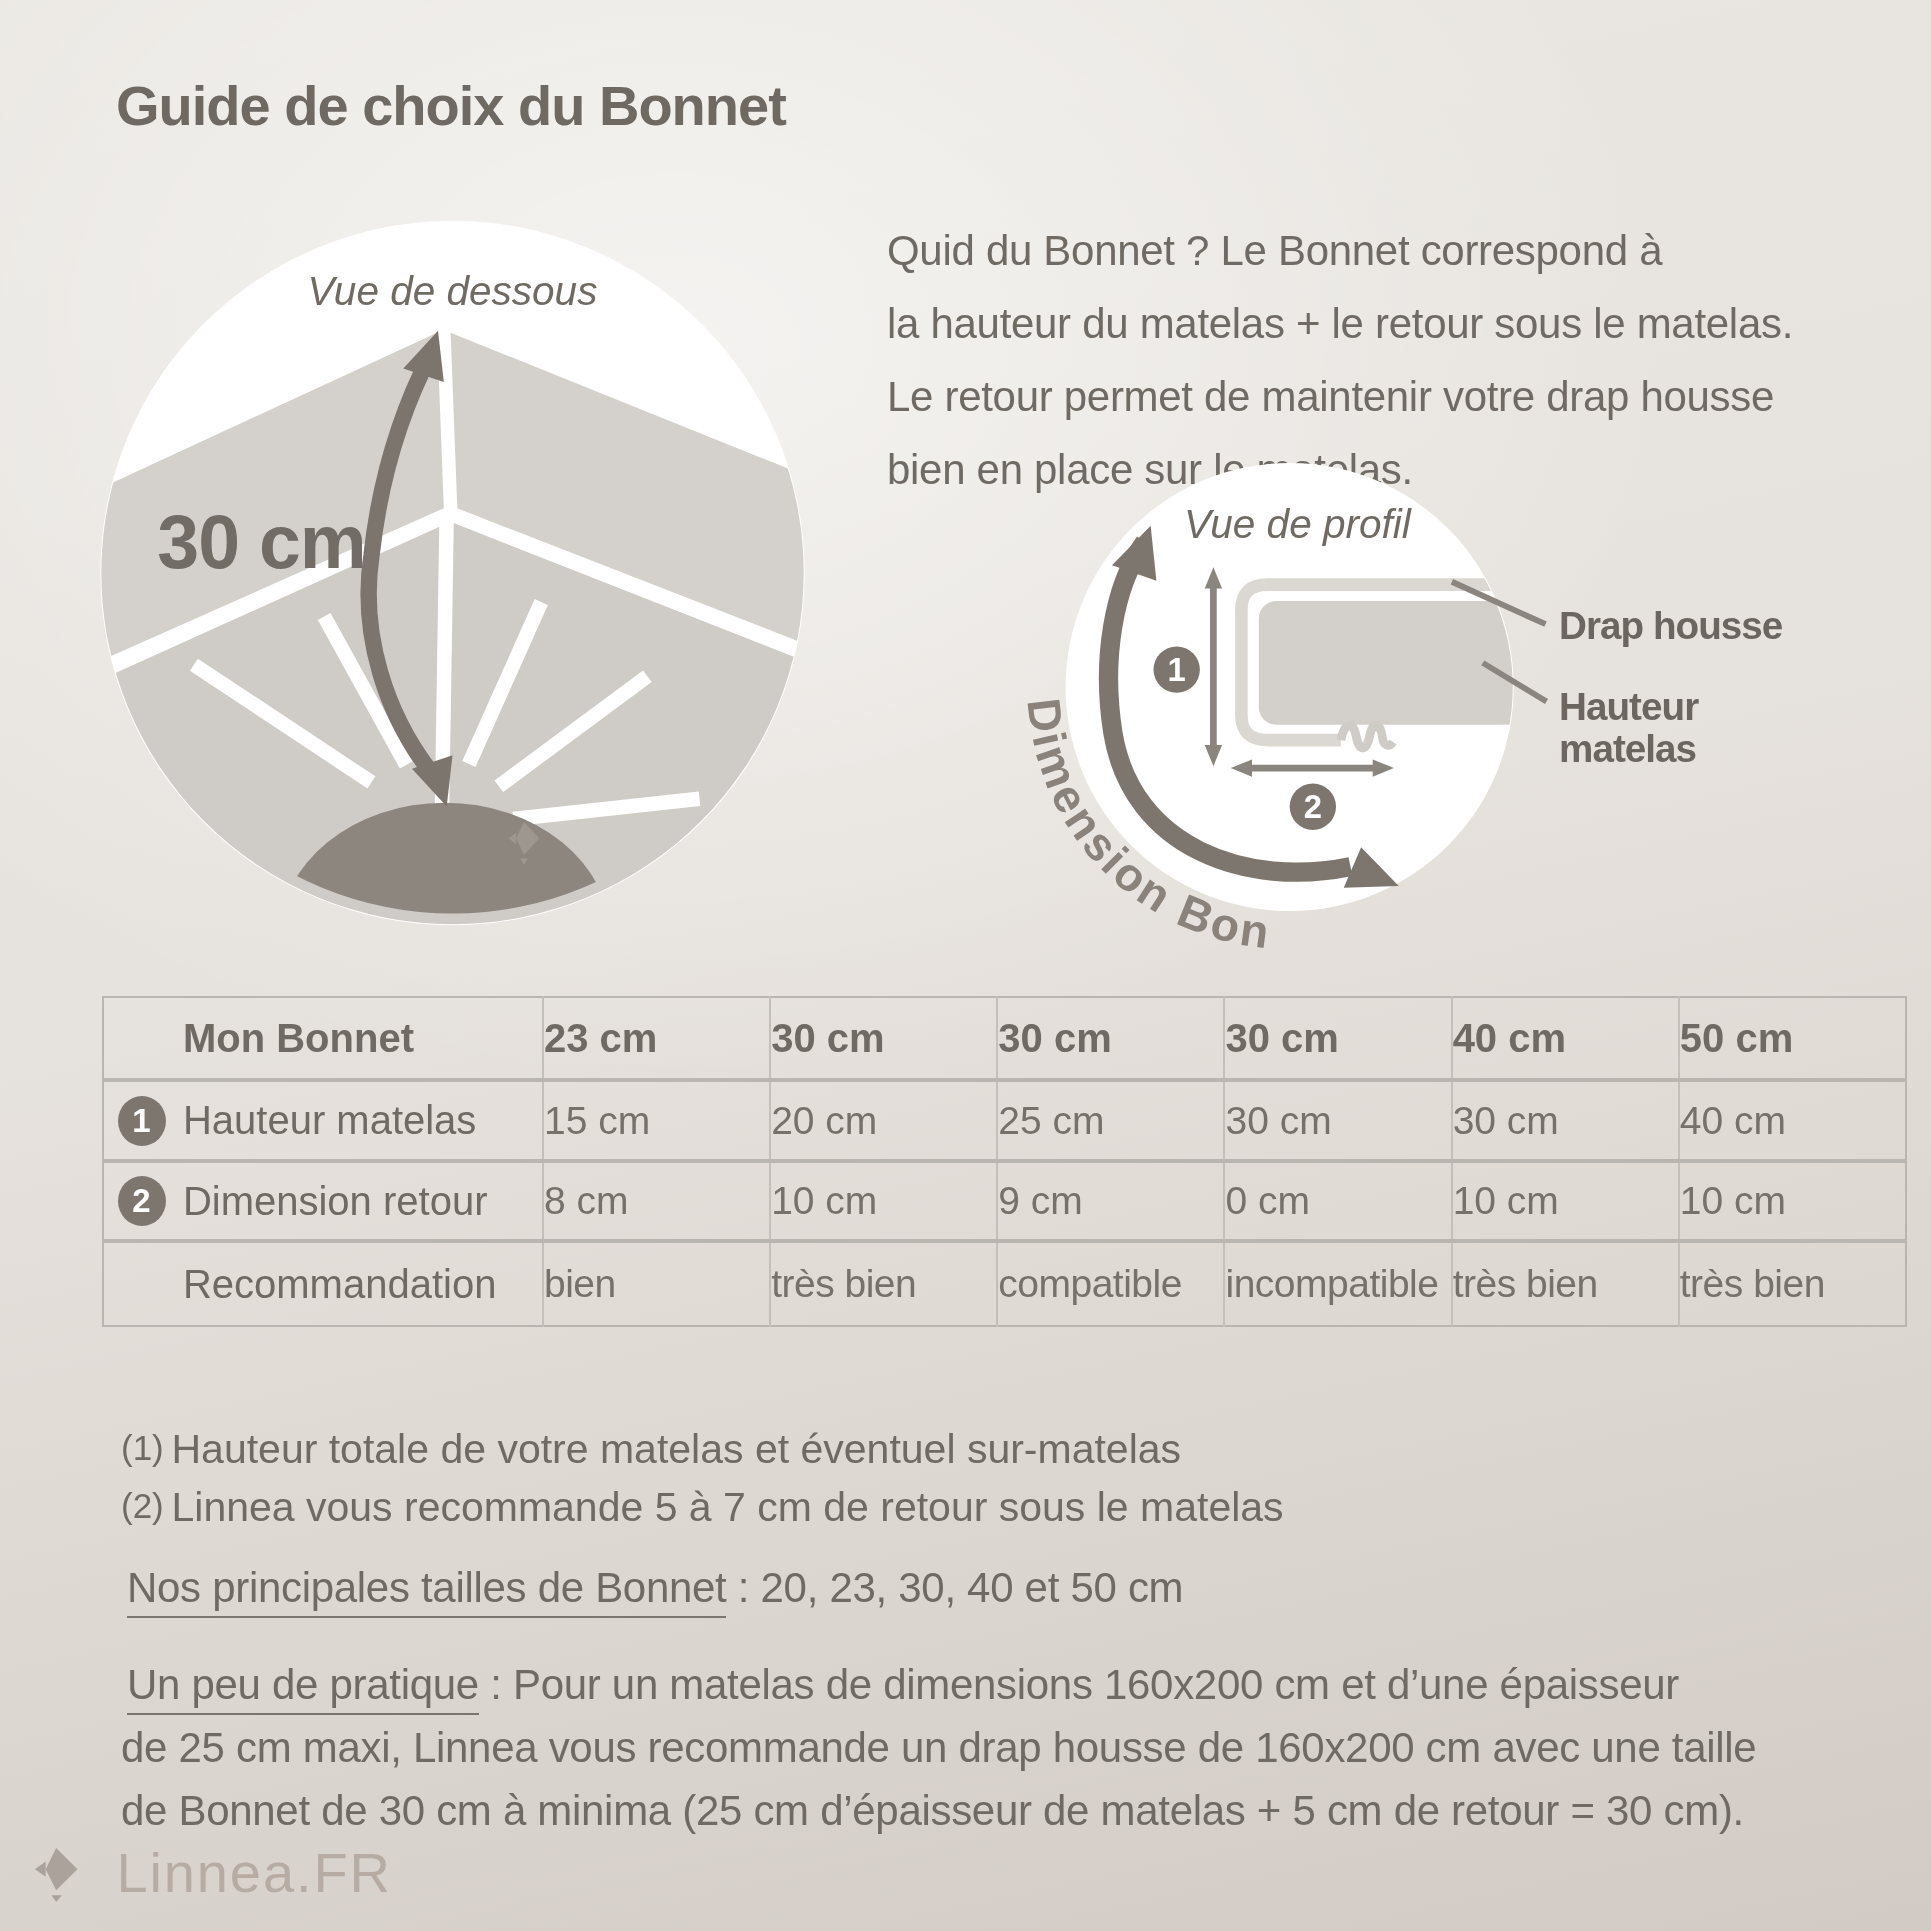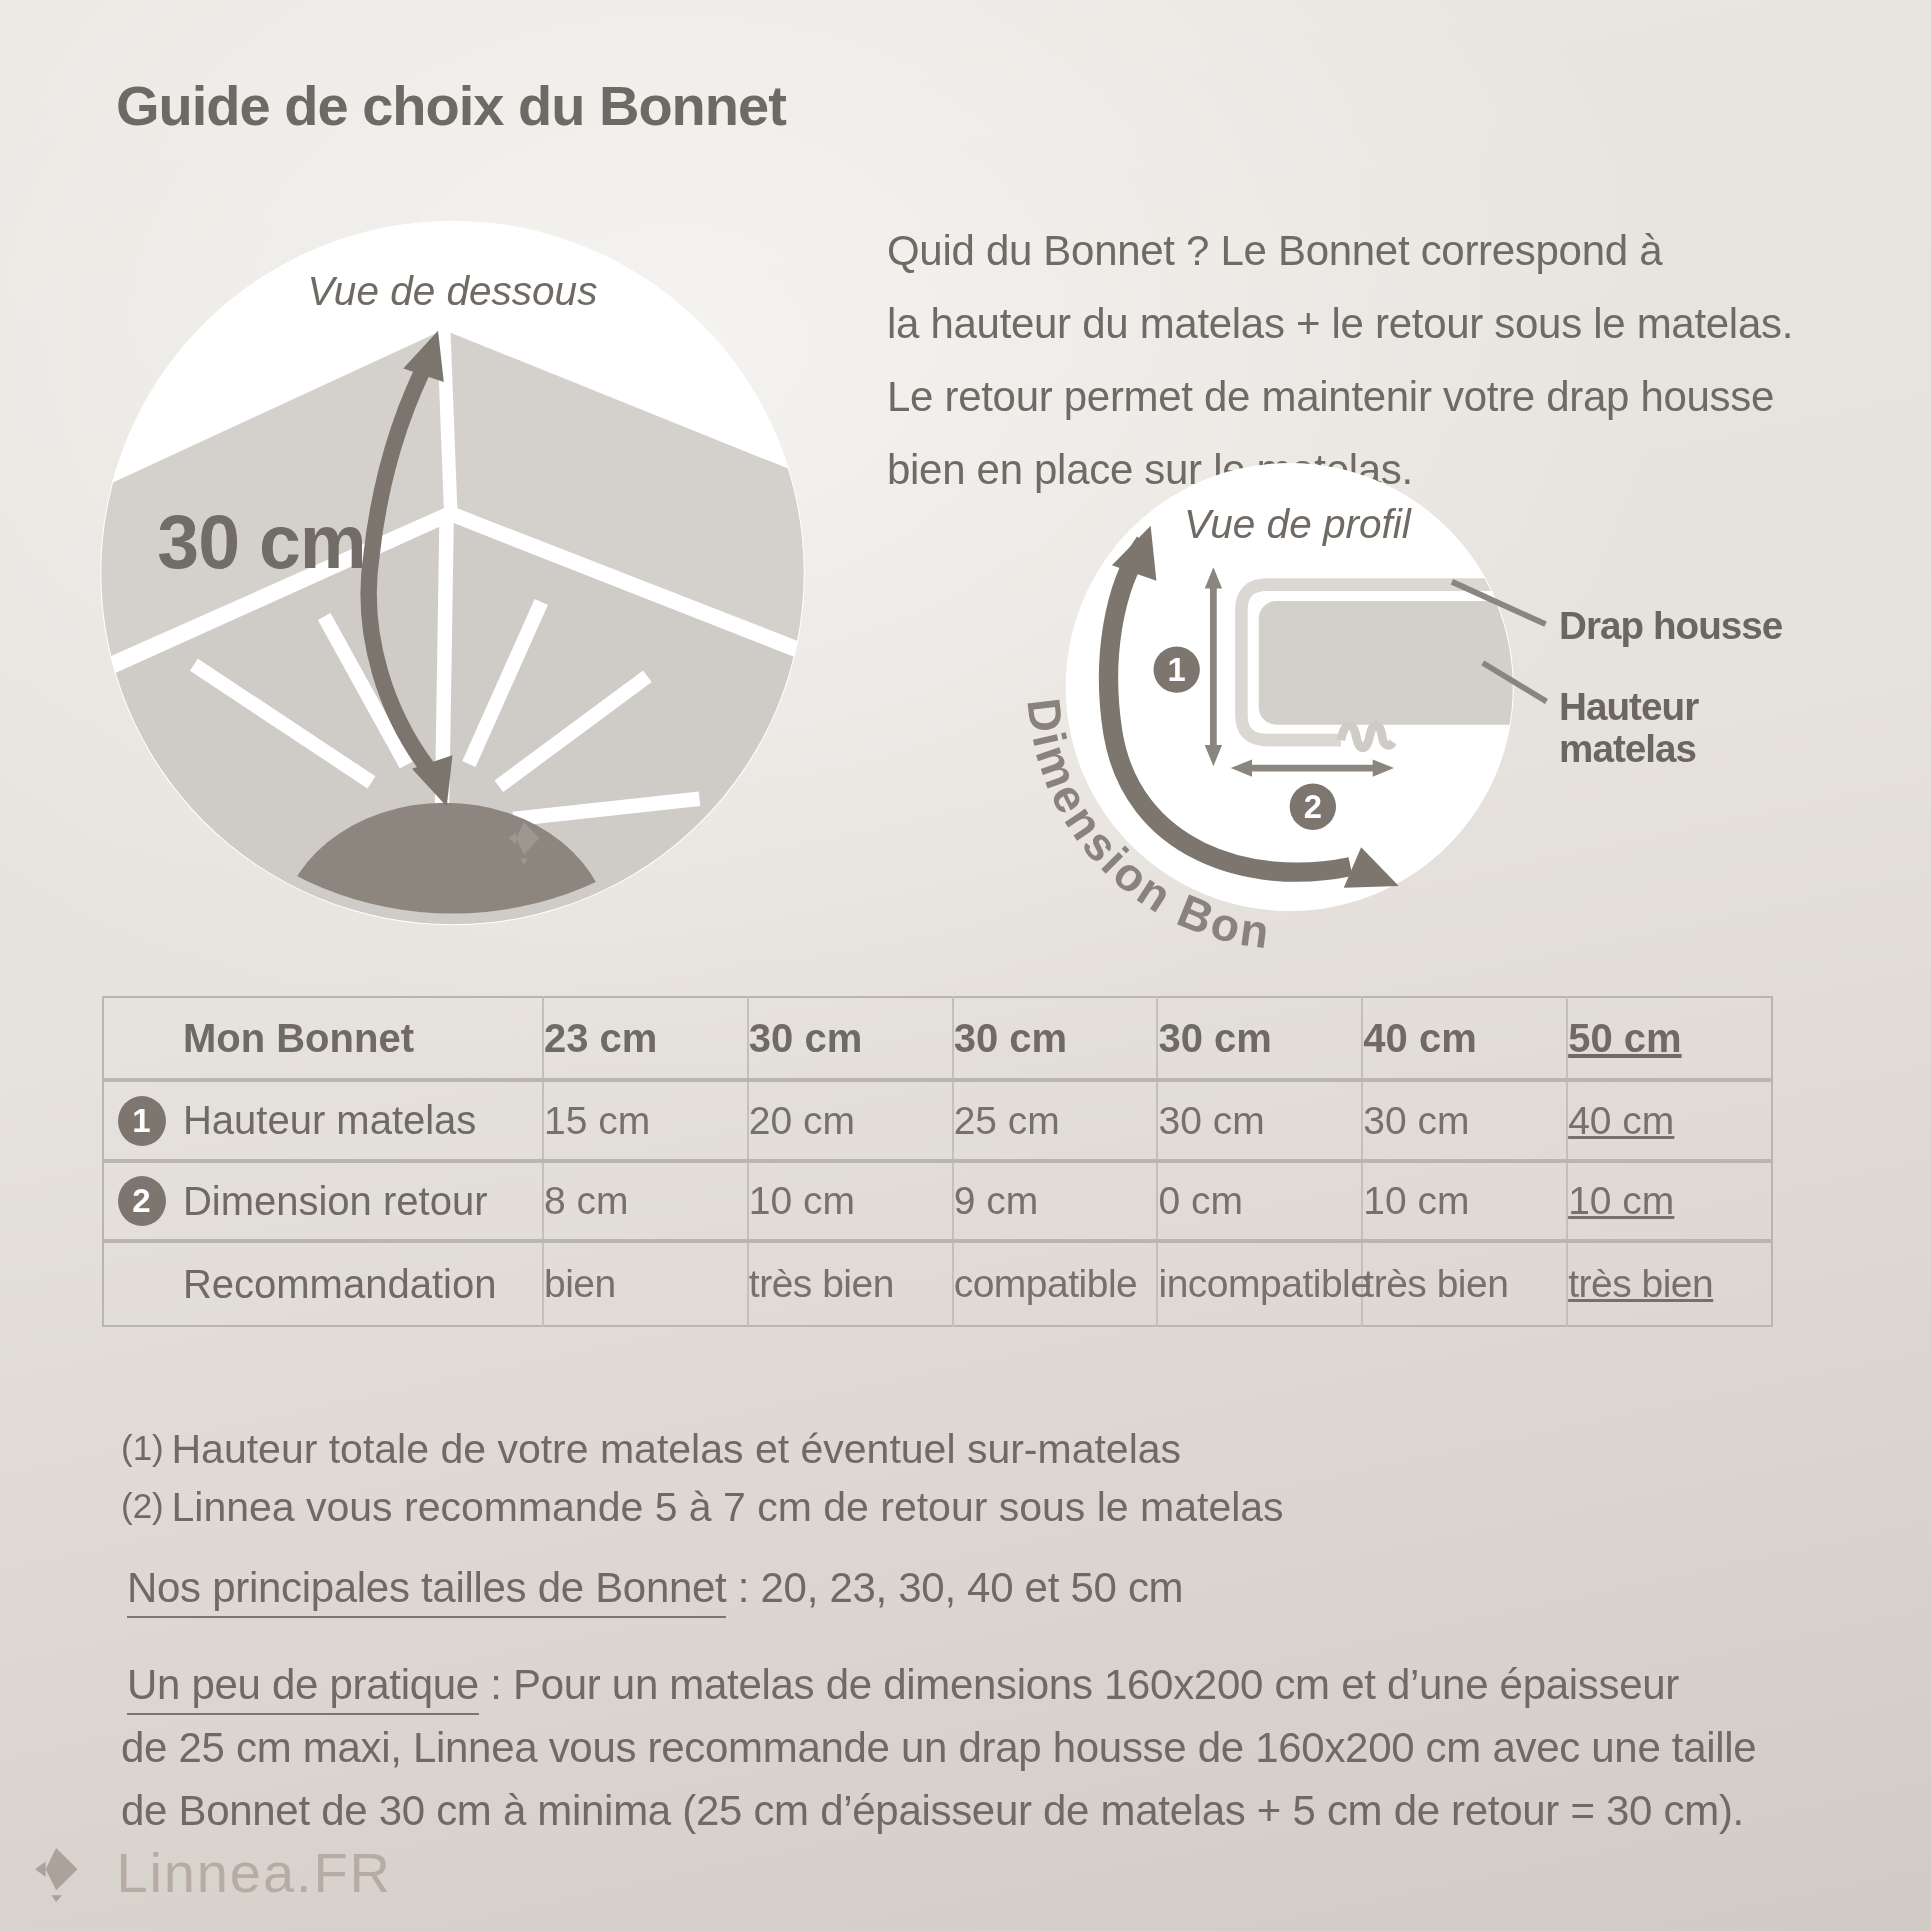--- a/index.html
+++ b/index.html
@@ -14,26 +14,26 @@
   #title{left:116px;top:73px;font-size:56px;font-weight:bold;letter-spacing:-1px;color:#6e6963;}
   #intro{left:878px;top:205px;font-size:42px;line-height:73px;letter-spacing:-0.3px;white-space:pre-line;color:#6f6a64;margin:9px;}
   svg text{font-family:"Liberation Sans","DejaVu Sans",sans-serif;}
   .caption{font-size:42px;font-style:italic;fill:#6f6a64;}
   .big-measure{font-size:78px;font-weight:bold;fill:#716c66;letter-spacing:-1px;}
   .badge-num{font-size:34px;font-weight:bold;fill:#ffffff;}
   .callout-label{font-size:40px;font-weight:bold;fill:#6b6660;letter-spacing:-1px;}
   .dim-label{font-size:48px;font-weight:bold;fill:#89837c;letter-spacing:3px;}
   
   #guide-table{left:102px;top:996px;}
-  table.bonnet{border-collapse:collapse;table-layout:fixed;width:1671px;border:2.9px solid #b9b5b0;}
+  table.bonnet{border-collapse:collapse;table-layout:fixed;width:1805px;border:2.9px solid #b9b5b0;}
   table.bonnet tr{border-bottom:4.8px solid #b9b5b0;}
   table.bonnet tr:last-child{border-bottom:2.9px solid #b9b5b0;}
   table.bonnet td,table.bonnet th{border-right:2.9px solid #c3bfba;padding:0;vertical-align:middle;
     font-size:39px;color:#76716a;text-align:left;font-weight:normal;}
-  table.bonnet td:last-child,table.bonnet th:last-child{border-right:none;text-decoration:underline;}
+  table.bonnet td:last-child,table.bonnet th:last-child{border-right:none;}
   table.bonnet .hdr{font-weight:bold;color:#6f6a64;font-size:40px;}
   table.bonnet .lbl-cell{text-align:left;}
   .lbl-wrap{display:flex;align-items:center;padding-left:13.5px;}
   .row-badge{width:48px;height:50px;margin-right:17.4px;border-radius:50%;background:#7c766f;
     display:flex;align-items:center;justify-content:center;color:#fff;font-size:33px;font-weight:bold;flex:0 0 auto;}
   .row-badge.ghost{visibility:hidden;}
   .lbl-text{font-size:40px;color:#6f6a64;}
   .rec{font-size:37px;letter-spacing:-0.5px;}
   
   #footnotes{left:121px;top:1421px;font-size:41px;line-height:56px;color:#6f6a64;}

